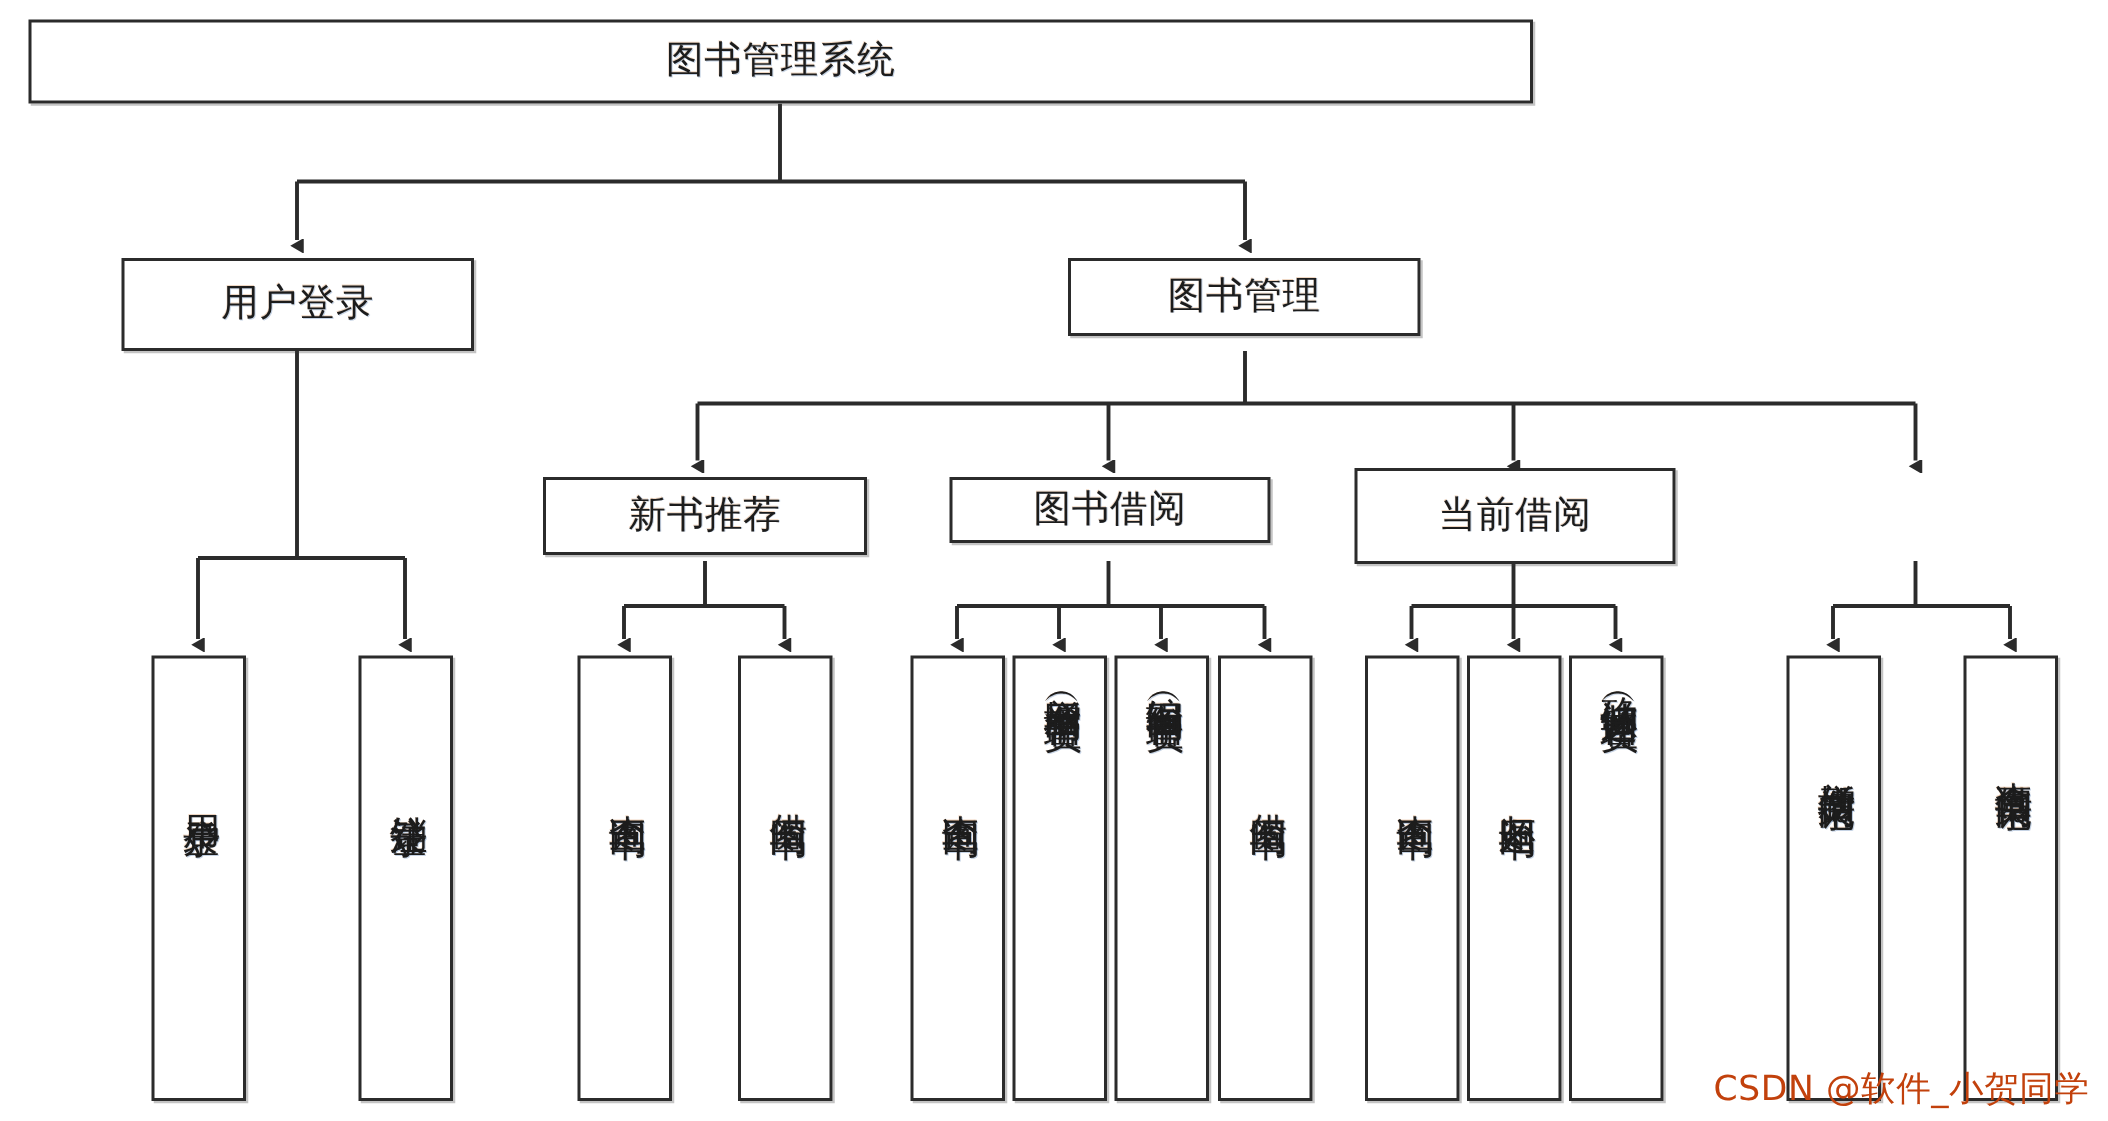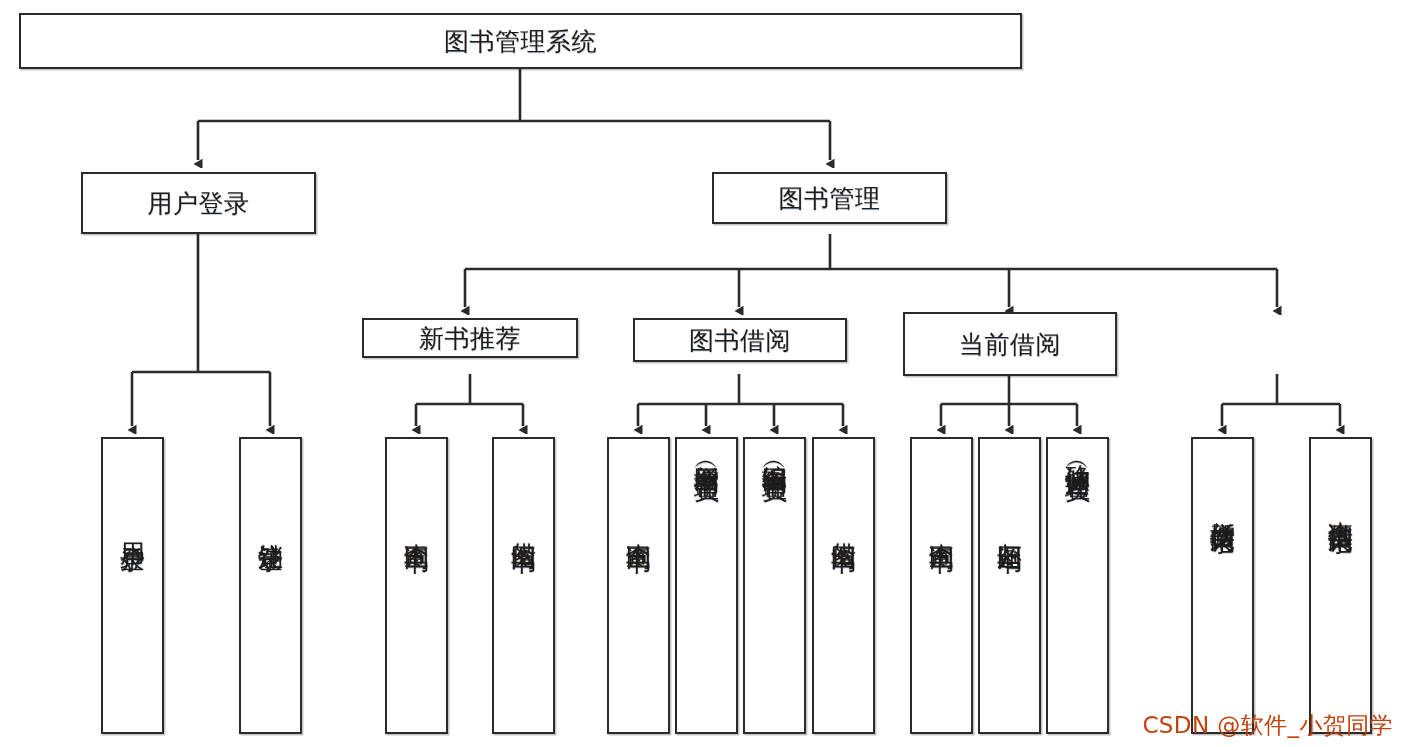--- a/index.html
+++ b/index.html
@@ -28,20 +28,21 @@
   }
   .node {
     position: absolute;
     box-sizing: border-box;
     border: 2px solid #2b2b2b;
     background: #ffffff;
     display: flex;
     align-items: center;
     justify-content: center;
     box-shadow: 1.5px 1.5px 0 rgba(60,60,60,0.30);
+    font-family: Liberation Mono, monospace;
   }
   .node-label {
     color: #1c1c1c;
     letter-spacing: 0.5px;
     white-space: nowrap;
     text-shadow: 0.6px 0.6px 0 rgba(120,150,190,0.42), -0.4px -0.4px 0 rgba(214,150,96,0.38);
   }
   .node.horizontal .node-label {
     font-size: 25px;
     line-height: 1;
@@ -134,21 +135,21 @@
   </div>
 
   <div class="node horizontal" style="left:81px; top:172px; width:235px; height:62px;">
     <span class="node-label">用户登录</span>
   </div>
 
   <div class="node horizontal" style="left:712px; top:172px; width:235px; height:52px;">
     <span class="node-label">图书管理</span>
   </div>
 
-  <div class="node horizontal" style="left:362px; top:318px; width:216px; height:40px;">
+  <div class="node horizontal" style="left:362px; top:318px; width:216px; height:52px;">
     <span class="node-label">新书推荐</span>
   </div>
 
   <div class="node horizontal" style="left:633px; top:318px; width:214px; height:44px;">
     <span class="node-label">图书借阅</span>
   </div>
 
   <div class="node horizontal" style="left:903px; top:312px; width:214px; height:64px;">
     <span class="node-label">当前借阅</span>
   </div>

